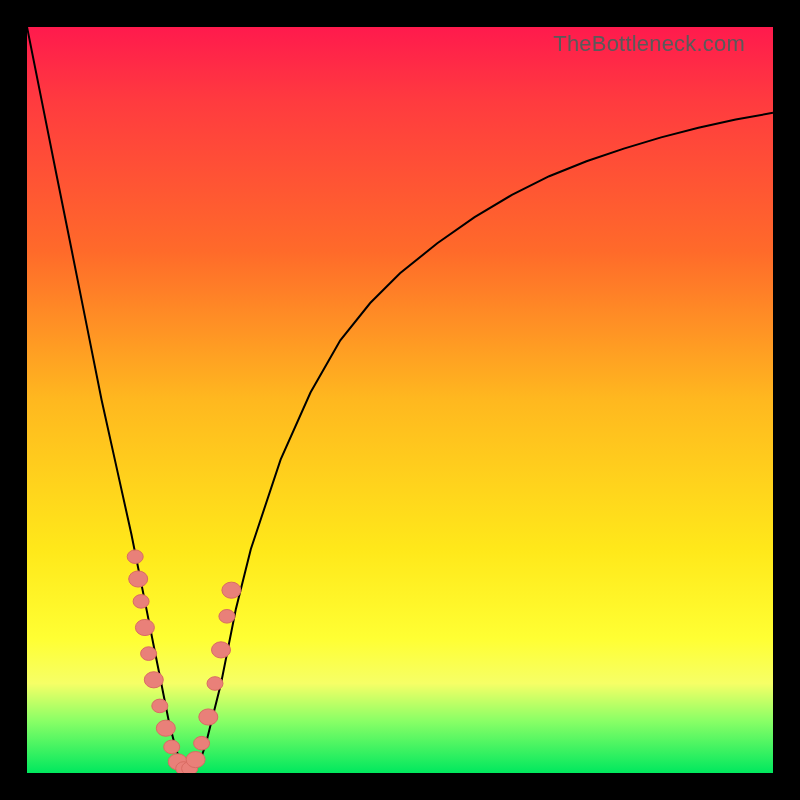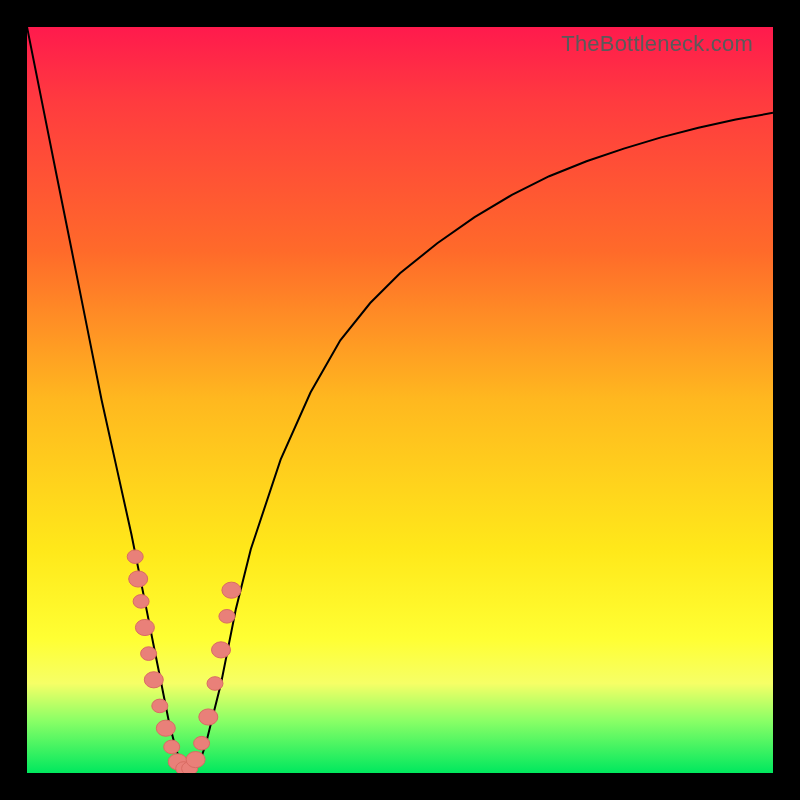--- a/index.html
+++ b/index.html
@@ -25,21 +25,21 @@
       #ffb81f 50%,
       #ffe81a 70%,
       #ffff33 82%,
       #f6ff66 88%,
       #8aff66 93%,
       #00e85e 100%);
   }
   .watermark {
     position: absolute;
     top: 4px;
-    right: 20px;
+    right: 28px;
     color: #5a5a5a;
     font-size: 22px;
     font-weight: 500;
     letter-spacing: 0.2px;
     user-select: none;
   }
   svg.curve {
     position: absolute;
     left: 0;
     top: 0;

